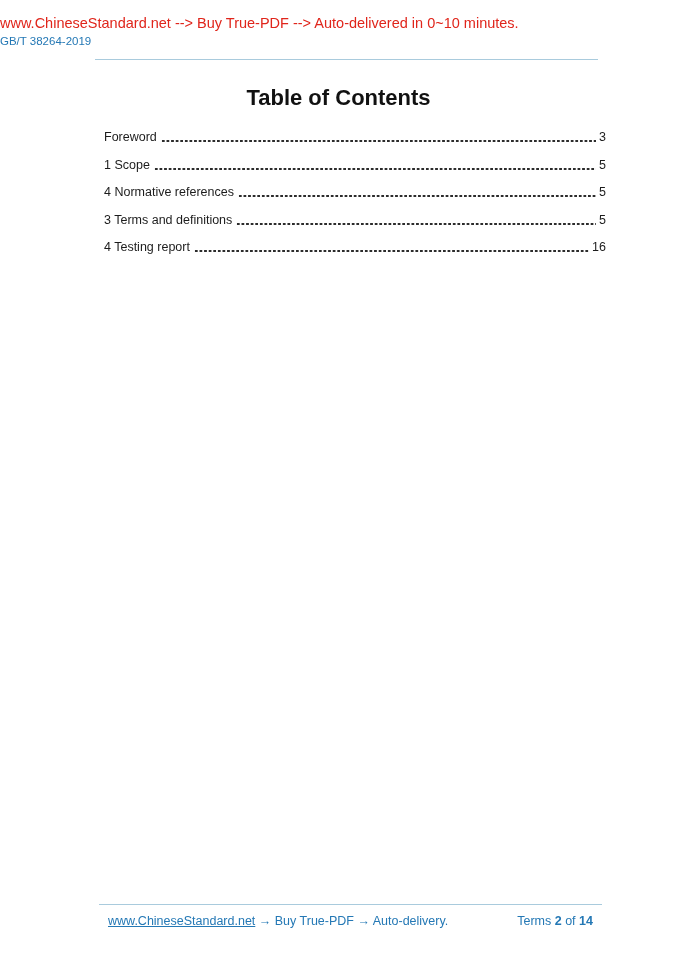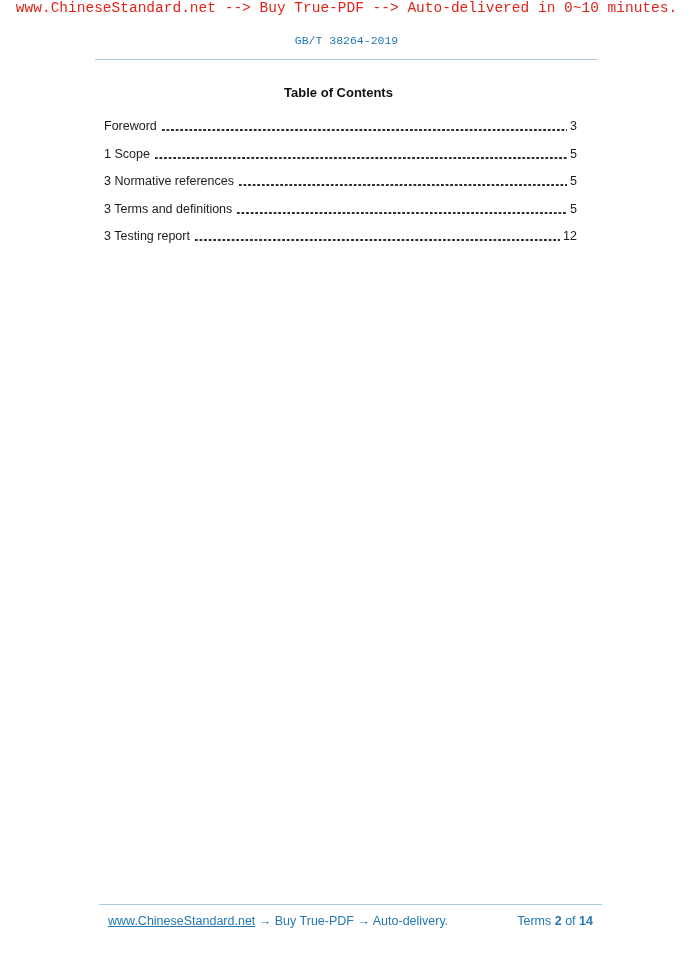--- a/index.html
+++ b/index.html
@@ -14,49 +14,49 @@
 
   .page {
     position: relative;
     width: 693px;
     height: 980px;
     background: #ffffff;
     overflow: hidden;
   }
 
   
-  .header { padding-top: 0; text-align: center; font-family: Liberation Mono, monospace; }
+  .header { padding-top: 15px; text-align: left; }
   .banner {
     color: var(--banner-red);
     font-size: 14.5px;
     line-height: 17px;
     white-space: nowrap;
   }
   .doc-number {
     color: var(--accent-blue);
     font-size: 11.5px;
-    margin-top: 17px;
+    margin-top: 3px;
   }
   .rule {
     height: 1px;
     width: 503px;
     margin: 0 auto;
     background: var(--divider-blue);
   }
   .header .rule { margin-top: 12px; }
 
   
   .toc-title {
     margin: 25px 16px 0 0;
     text-align: center;
-    font-size: 13px;
+    font-size: 22px;
     font-weight: bold;
     color: #111111;
   }
-  .toc { margin: 17px 116px 0 104px; }
+  .toc { margin: 17px 87px 0 104px; }
   .toc-row {
     display: flex;
     align-items: baseline;
     font-size: 12.5px;
     line-height: 19px;
     color: var(--text-black);
     margin-bottom: 8.5px;
     cursor: pointer;
   }
   .toc-label { white-space: nowrap; }
@@ -114,37 +114,37 @@
       <span class="toc-page">3</span>
     </div>
 
     <div class="toc-row">
       <span class="toc-label">1 Scope</span>
       <span class="toc-leader"></span>
       <span class="toc-page">5</span>
     </div>
 
     <div class="toc-row">
-      <span class="toc-label">3 Normative references</span>
+      <span class="toc-label">4 Normative references</span>
       <span class="toc-leader"></span>
       <span class="toc-page">5</span>
     </div>
 
     <div class="toc-row">
       <span class="toc-label">3 Terms and definitions</span>
       <span class="toc-leader"></span>
       <span class="toc-page">5</span>
     </div>
 
 
 
     <div class="toc-row">
-      <span class="toc-label">3 Testing report</span>
+      <span class="toc-label">4 Testing report</span>
       <span class="toc-leader"></span>
-      <span class="toc-page">12</span>
+      <span class="toc-page">16</span>
     </div>
   </div>
 
   <div class="footer">
     <div class="rule"></div>
     <div class="footer-row">
       <div class="footer-left">
         <span class="footer-link">www.ChineseStandard.net</span>
         <span>→</span>
         <span>Buy True-PDF</span>

